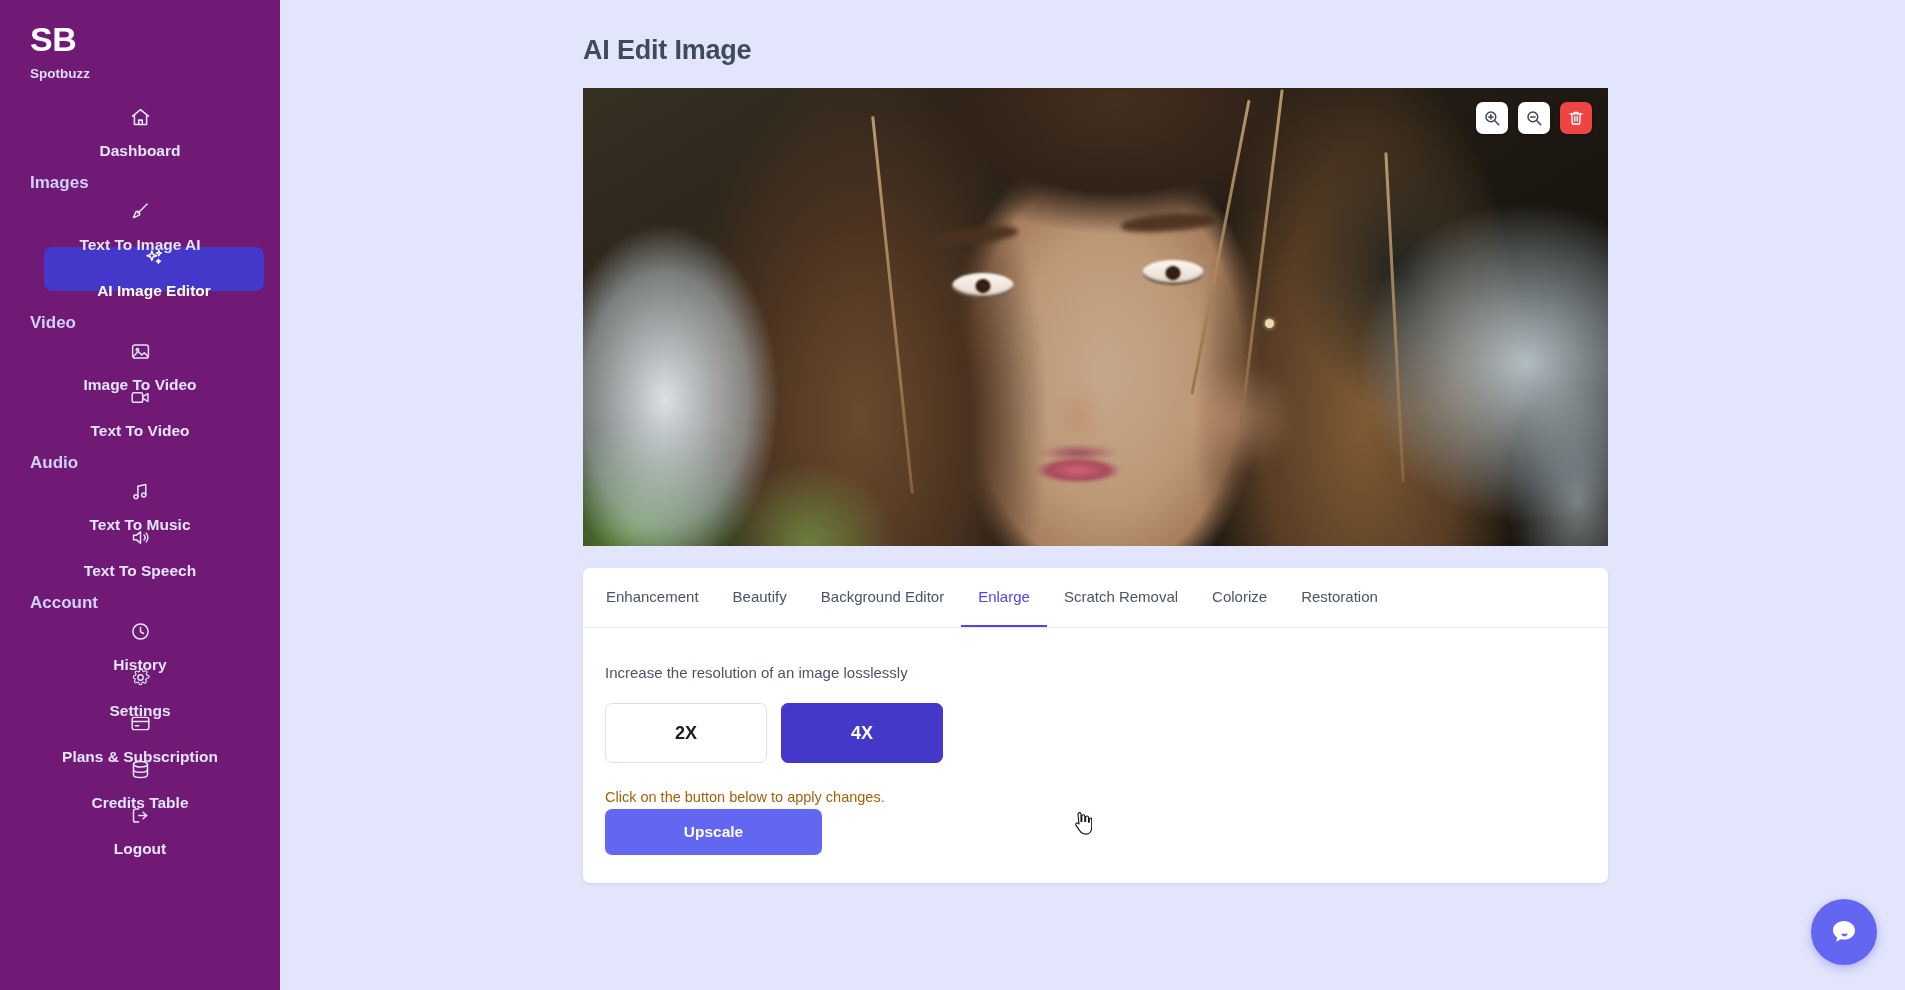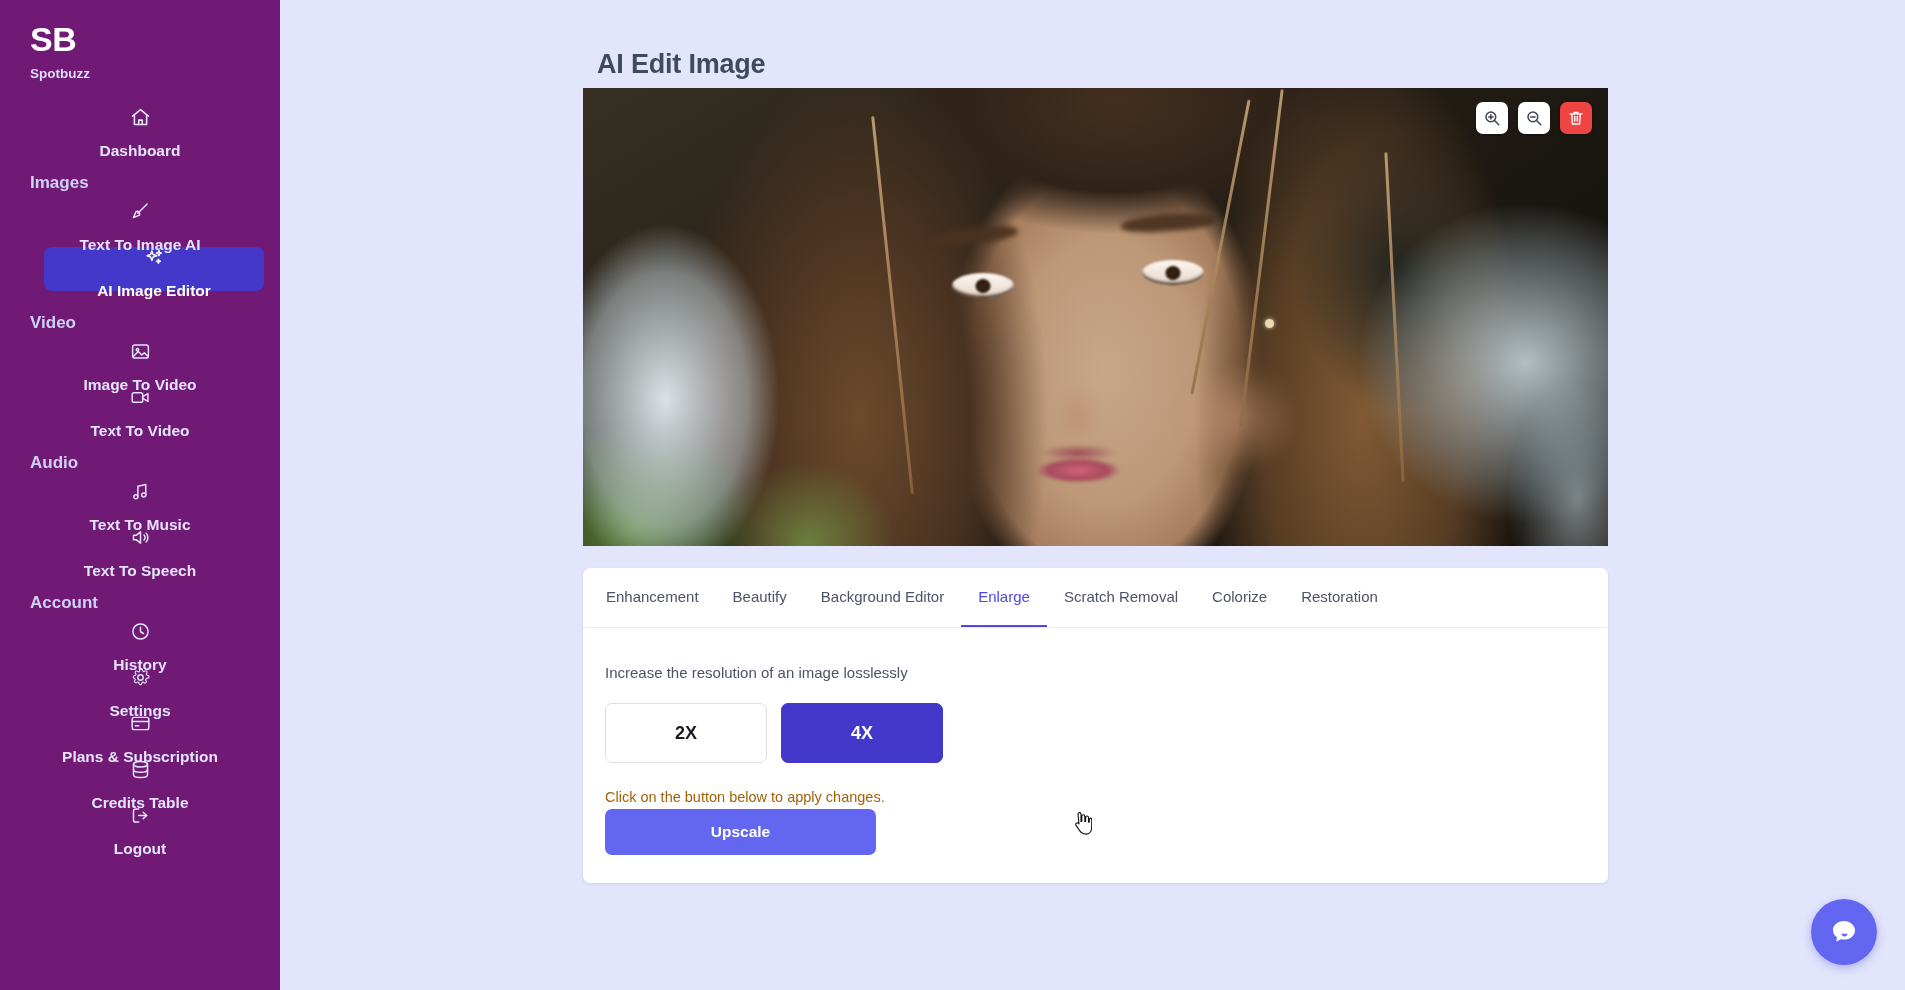--- a/index.html
+++ b/index.html
@@ -69,21 +69,21 @@
     flex: 0 0 21px;
   }
   .nav-item .ico svg { width: 21px; height: 21px; display:block; }
   .nav-first { margin-top: 26px; }
 
   
   .main {
     flex: 1;
     height: 990px;
     background: #e2e5fb;
-    padding: 14px;
+    padding: 0;
     position: relative;
     overflow: hidden;
   }
   .page-title {
     color: #3f4a5c;
     font-size: 27px;
     font-weight: bold;
     margin: 35px 0 0 303px;
     letter-spacing: -0.2px;
   }
@@ -212,21 +212,21 @@
     background: #4338ca;
     border-color: #4338ca;
     color: #ffffff;
   }
   .hint {
     font-size: 14.5px;
     color: #a16207;
     margin-bottom: 4px;
   }
   .primary-btn {
-    width: 271px; height: 46px;
+    width: 217px; height: 46px;
     border-radius: 7px;
     border: none;
     background: #6366f1;
     color: #ffffff;
     font-size: 15.5px;
     font-weight: bold;
     cursor: pointer;
     display: flex; align-items: center; justify-content: center;
     position: relative;
   }

